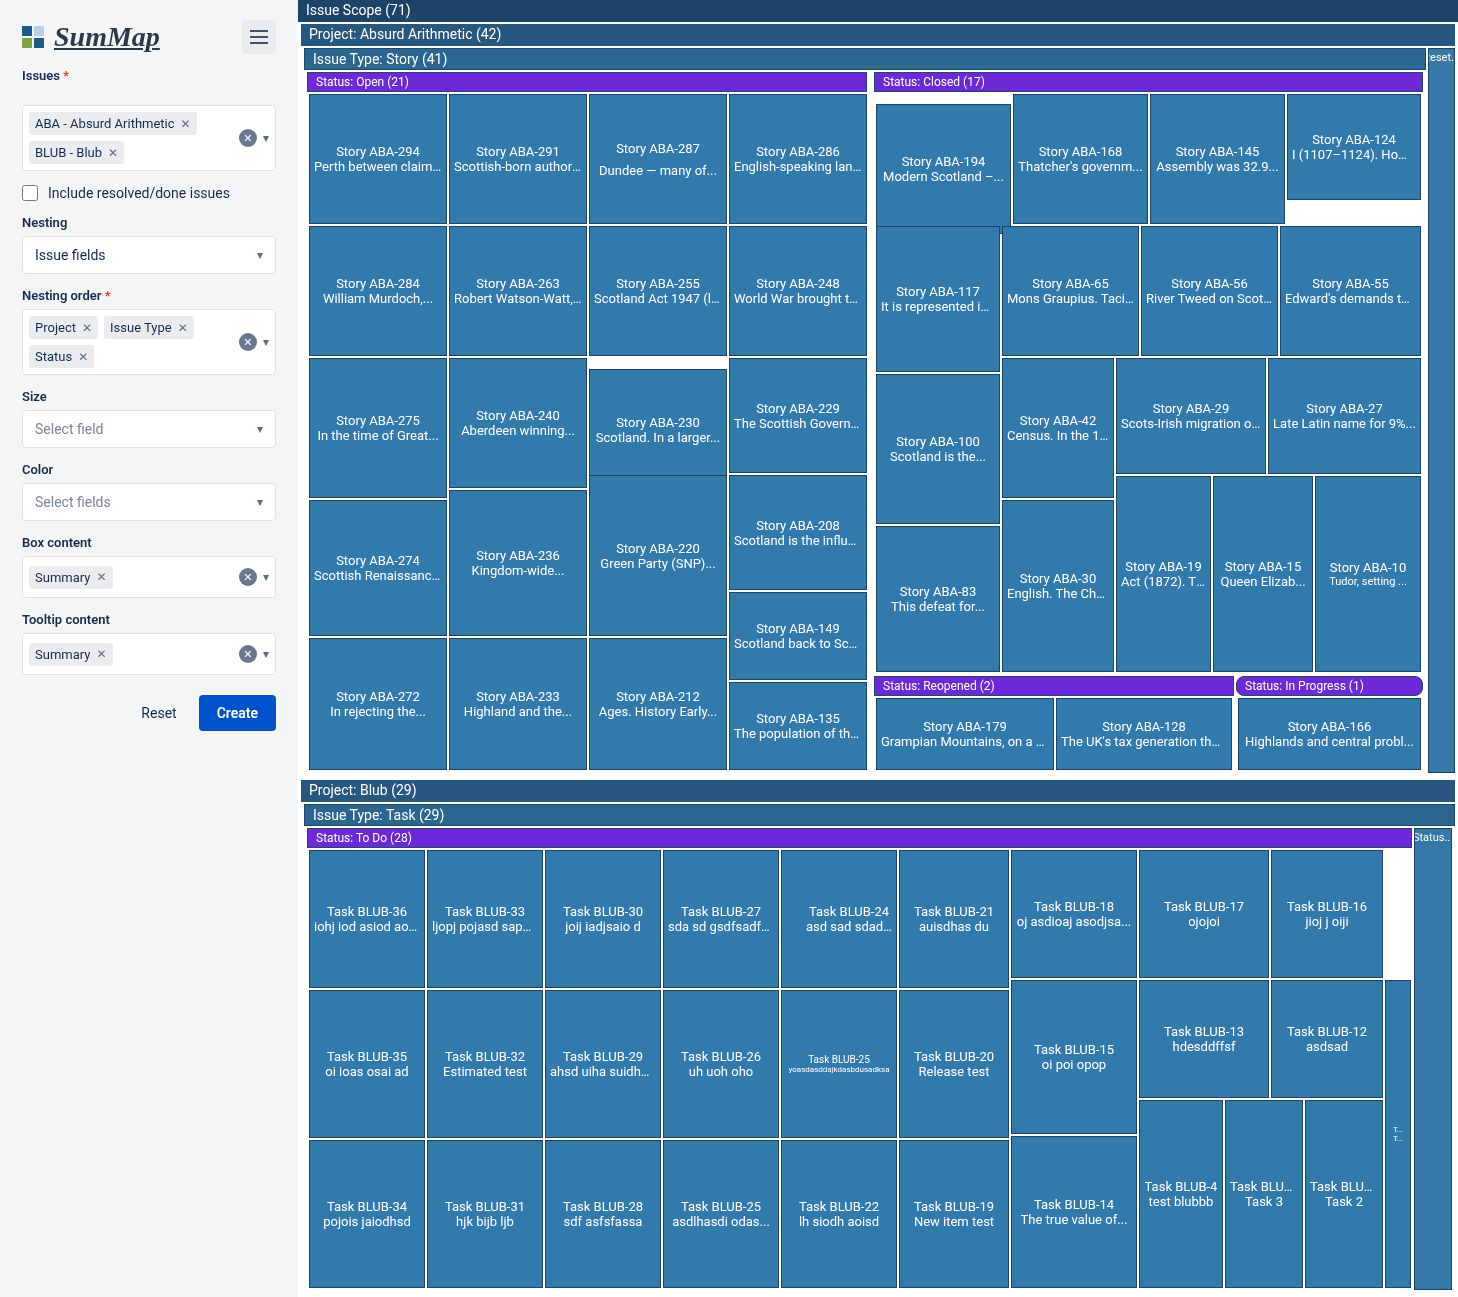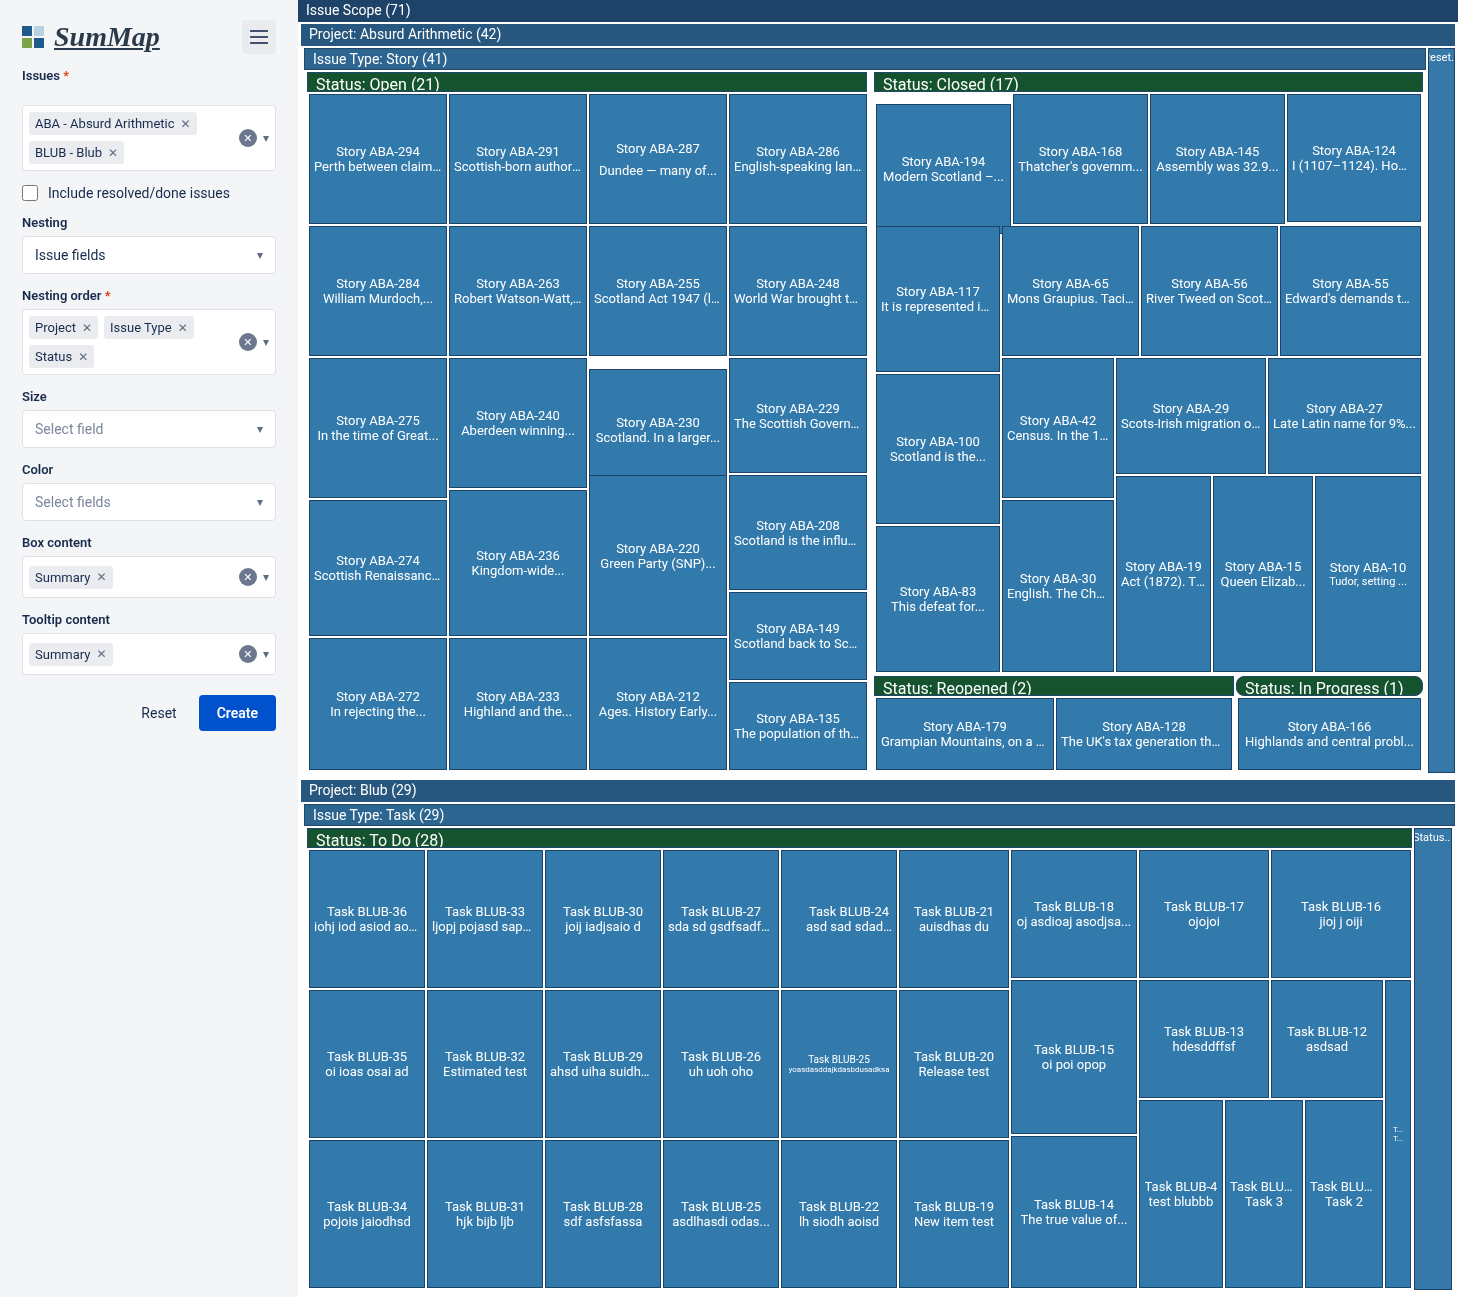--- a/index.html
+++ b/index.html
@@ -38,21 +38,21 @@
 .btn-row { display: flex; justify-content: flex-end; gap: 12px; margin-top: 6px; }
 .btn-reset { background: transparent; border: none; font-size: 14px; color: #172b4d; cursor: pointer; padding: 8px 10px; }
 .btn-create { background: #0052cc; border: none; color: #fff; font-size: 14px; font-weight: 600; padding: 10px 18px; border-radius: 4px; cursor: pointer; }
 
 
 .main { flex: 1; background: #fff; position: relative; }
 .main .node { position: absolute; }
 .hdr { background: #1d4468; color: #fff; font-size: 14px; padding: 2px 8px; white-space: nowrap; overflow: hidden; }
 .sub-hdr { background: #27567e; color: #fff; font-size: 14px; padding: 2px 8px; white-space: nowrap; overflow: hidden; }
 .grp-hdr { background: #2d6591; color: #fff; font-size: 14px; padding: 2px 8px; white-space: nowrap; overflow: hidden; border: 1px solid #20486b; }
-.stat-hdr { background: #14532d; color: #fff; font-size: 16px; padding: 2px 8px; white-space: nowrap; overflow: hidden; border: 1px solid #20486b; }
+.stat-hdr { background: #6d28d9; color: #fff; font-size: 12px; padding: 2px 8px; white-space: nowrap; overflow: hidden; border: 1px solid #20486b; }
 .tile { background: #337aac; color: #fff; border: 1px solid #1d4468; text-align: center; display: flex; flex-direction: column; align-items: center; justify-content: center; padding: 4px; overflow: hidden; }
 .tile .t1 { font-size: 13px; white-space: nowrap; overflow: hidden; text-overflow: ellipsis; max-width: 100%; }
 .tile .t2 { font-size: 13px; white-space: nowrap; overflow: hidden; text-overflow: ellipsis; max-width: 100%; }
 .tile.sm .t1, .tile.sm .t2 { font-size: 10px; }
 .tile.xs .t1, .tile.xs .t2 { font-size: 8px; }
 .edge-strip { background: #3678a8; border: 1px solid #1d4468; color: #fff; font-size: 11px; display: flex; align-items: flex-start; justify-content: center; padding-top: 2px; overflow: hidden; }
 </style>
 </head>
 <body>
 
@@ -286,21 +286,21 @@
         <span class="t2">Modern Scotland –...</span>
       </div>
     <div class="node tile" style="left:715px;top:94px;width:135px;height:130px;">
         <span class="t1">Story ABA-168</span>
         <span class="t2">Thatcher's governm...</span>
       </div>
     <div class="node tile" style="left:852px;top:94px;width:135px;height:130px;">
         <span class="t1">Story ABA-145</span>
         <span class="t2">Assembly was 32.9...</span>
       </div>
-    <div class="node tile" style="left:989px;top:94px;width:134px;height:128px;">
+    <div class="node tile" style="left:989px;top:94px;width:134px;height:106px;">
         <span class="t1">Story ABA-124</span>
         <span class="t2">I (1107–1124). Howev...</span>
       </div>
 
     <div class="node tile" style="left:578px;top:226px;width:124px;height:146px;">
         <span class="t1">Story ABA-117</span>
         <span class="t2">It is represented in...</span>
       </div>
     <div class="node tile" style="left:704px;top:226px;width:137px;height:130px;">
         <span class="t1">Story ABA-65</span>
@@ -399,21 +399,21 @@
         <span class="t2">auisdhas du</span>
       </div>
     <div class="node tile" style="left:713px;top:850px;width:126px;height:128px;">
         <span class="t1">Task BLUB-18</span>
         <span class="t2">oj asdioaj asodjsa...</span>
       </div>
     <div class="node tile" style="left:841px;top:850px;width:130px;height:128px;">
         <span class="t1">Task BLUB-17</span>
         <span class="t2">ojojoi</span>
       </div>
-    <div class="node tile" style="left:973px;top:850px;width:140px;height:128px;">
+    <div class="node tile" style="left:973px;top:850px;width:112px;height:128px;">
         <span class="t1">Task BLUB-16</span>
         <span class="t2">jioj j oiji</span>
       </div>
 
     <div class="node tile" style="left:11px;top:990px;width:116px;height:148px;">
         <span class="t1">Task BLUB-35</span>
         <span class="t2">oi ioas osai ad</span>
       </div>
     <div class="node tile" style="left:129px;top:990px;width:116px;height:148px;">
         <span class="t1">Task BLUB-32</span>

